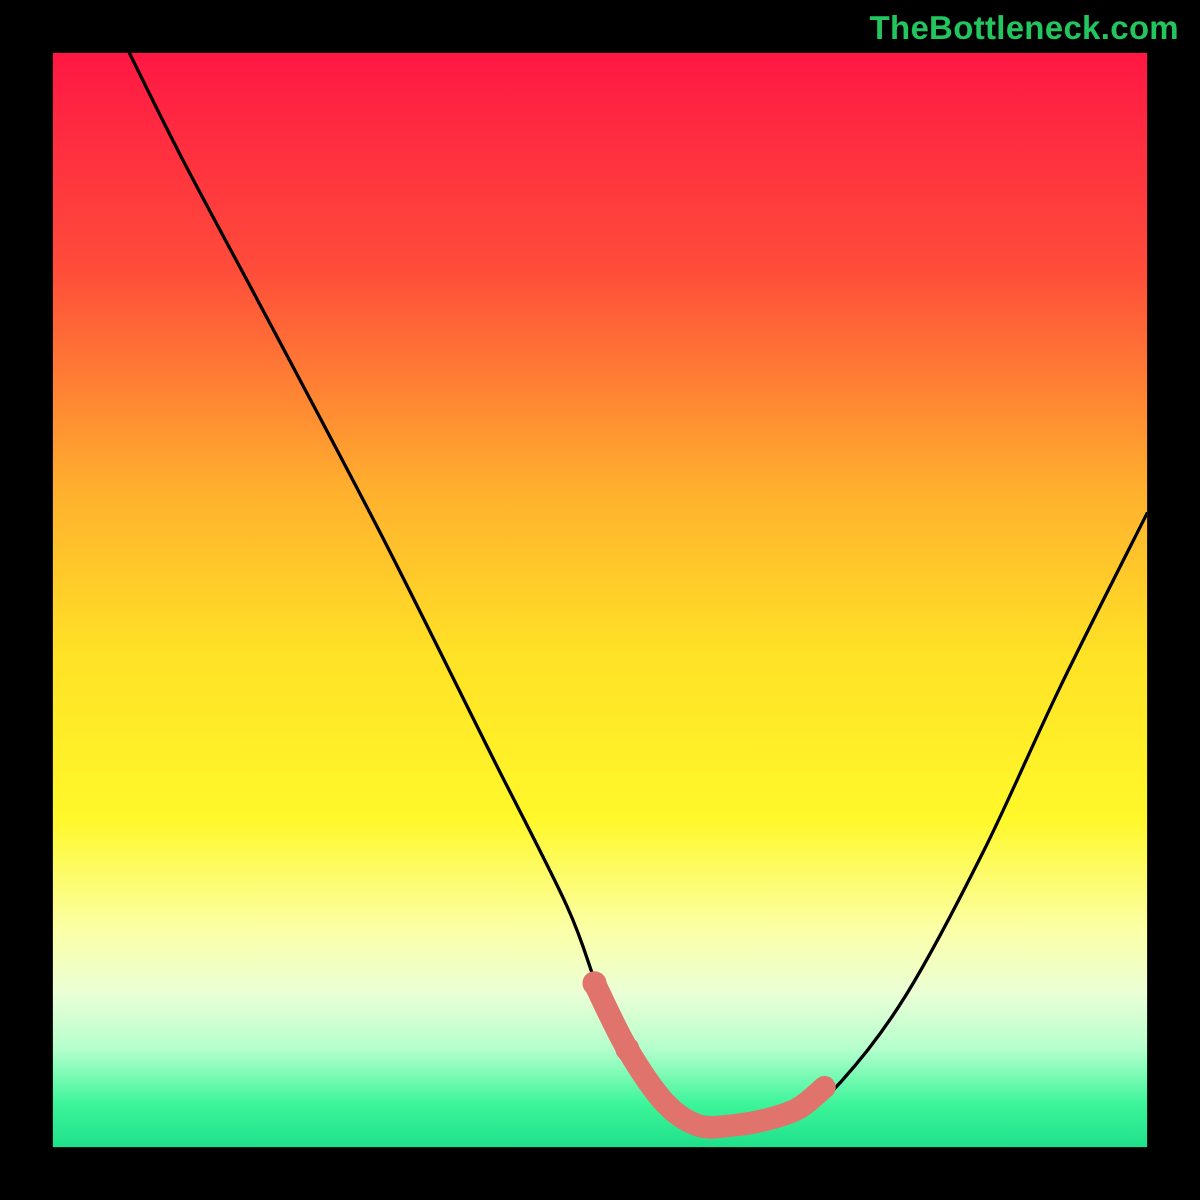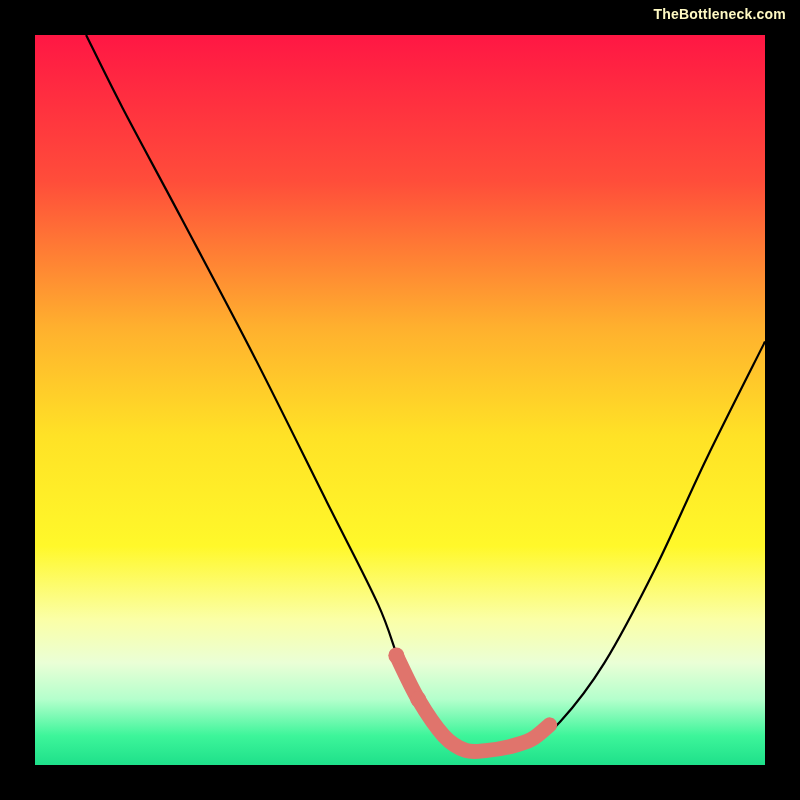--- a/index.html
+++ b/index.html
@@ -14,23 +14,23 @@
   .frame {
     position: relative;
     width: 800px;
     height: 800px;
     background: #000;
   }
   .watermark {
     position: absolute;
     top: 6px;
     right: 14px;
-    font-size: 14px;
+    font-size: 22px;
     font-weight: 600;
-    color: #fef9c3;
+    color: #22c55e;
     letter-spacing: 0.2px;
     z-index: 10;
   }
   .plot-area {
     position: absolute;
     left: 35px;
     top: 35px;
     width: 730px;
     height: 730px;
     overflow: hidden;

